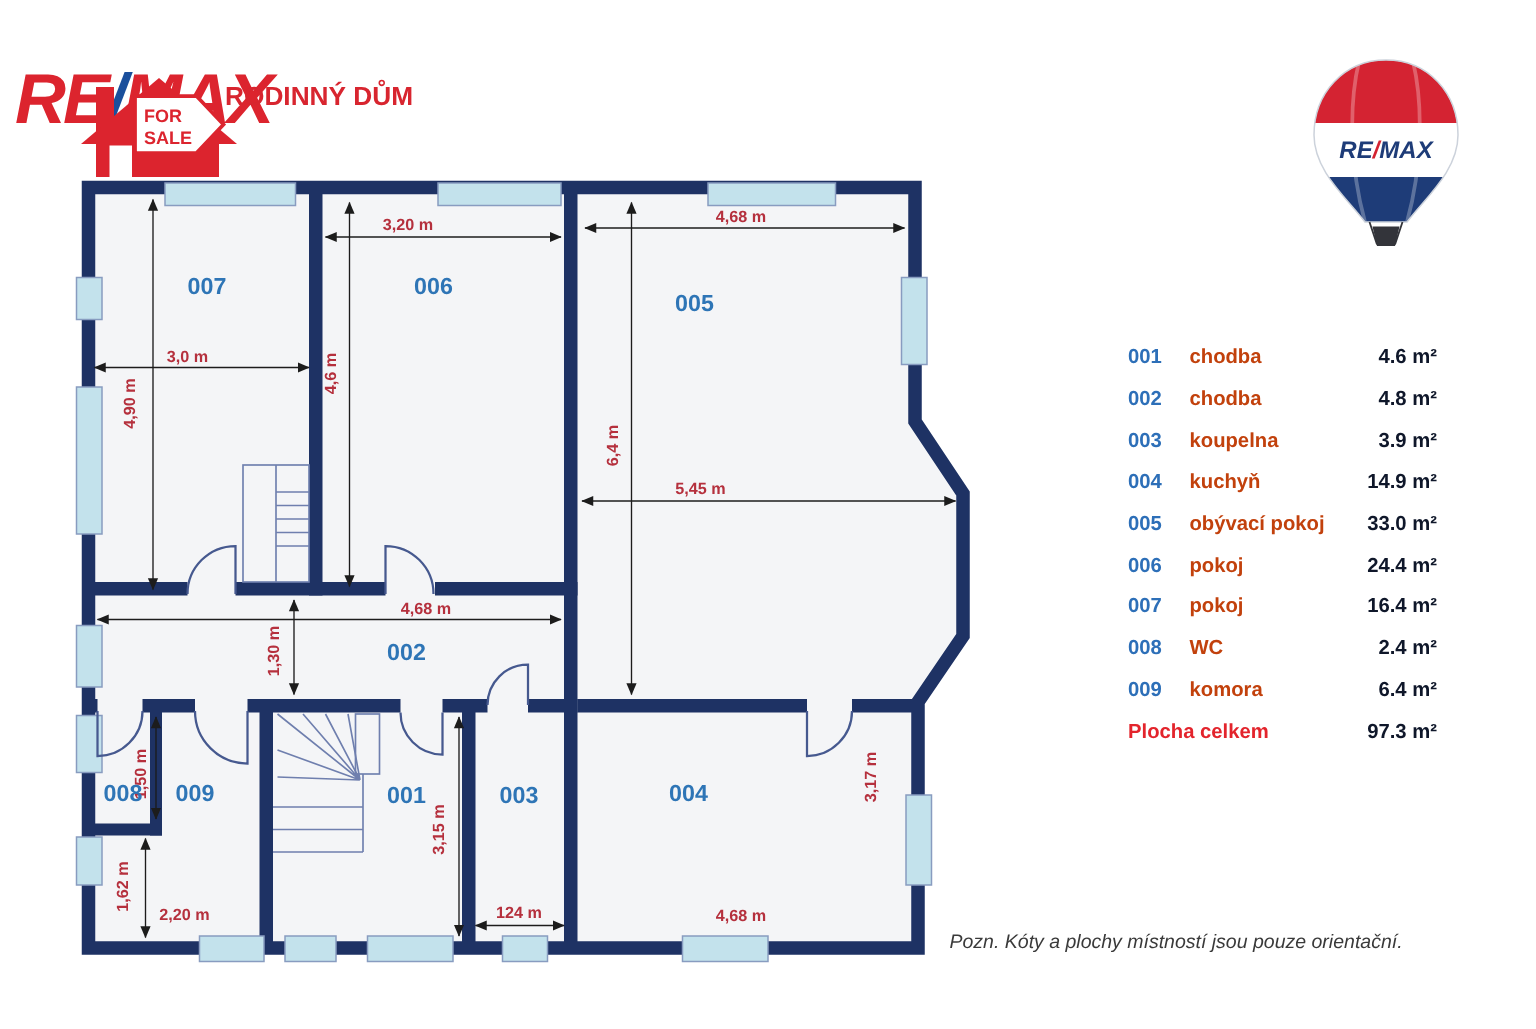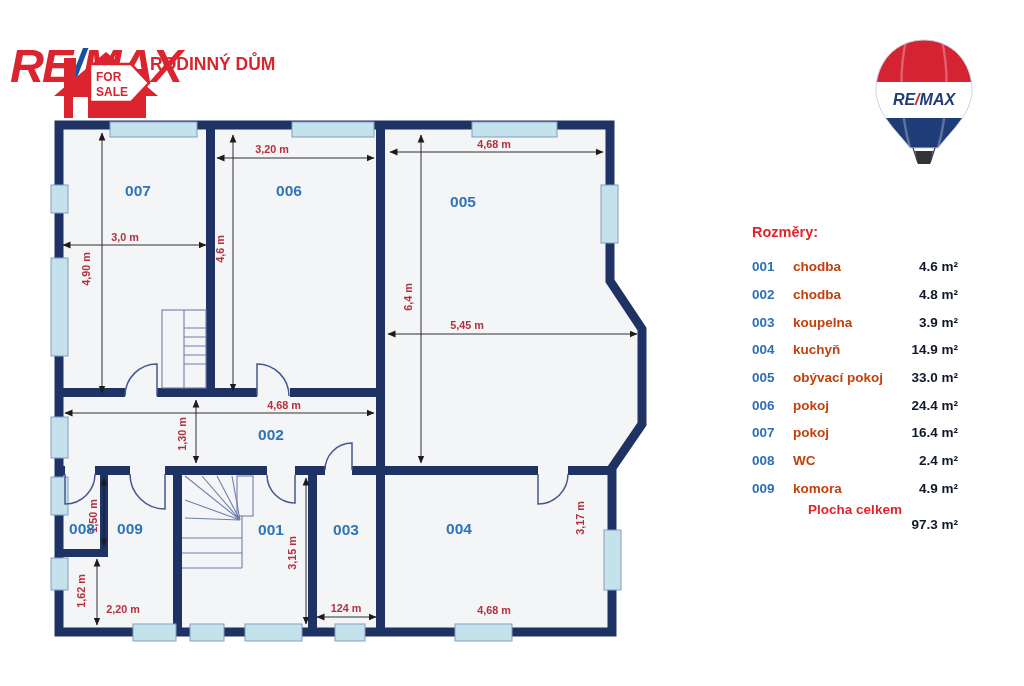--- a/index.html
+++ b/index.html
@@ -8,21 +8,21 @@
   .page svg text{font-family:"Liberation Sans",sans-serif;}
   .plan-svg{position:absolute;left:0;top:0;width:1024px;height:686px;}
   .title-block{position:absolute;left:150px;top:52px;line-height:25px;font-size:17.5px;
                font-weight:700;color:#d8252f;white-space:nowrap;}
   .dim-table{position:absolute;left:752px;top:224px;width:206px;}
   .t-title{font-size:14.5px;font-weight:700;color:#e3242c;margin:0 0 13px 0;}
   .t-row{display:flex;align-items:center;height:27.7px;font-size:13.5px;font-weight:700;}
   .t-no{width:41px;color:#2d6fb8;}
   .t-name{color:#c2410c;}
   .t-area{margin-left:auto;color:#0f172a;}
-  .t-total{display:flex;align-items:center;height:29px;font-size:13.5px;font-weight:700;color:#e3242c;flex-direction:column;}
+  .t-total{display:flex;align-items:center;height:29px;font-size:13.5px;font-weight:700;color:#e3242c;}
   .note{position:absolute;left:633px;top:620px;width:340px;font-size:13px;font-style:italic;color:#3a3a3a;}
 </style>
 </head>
 <body>
 
 <div class="page">
 
   <svg class="plan-svg" viewBox="0 0 1024 686">
     <defs>
       <marker id="mS" markerWidth="9" markerHeight="8" refX="1" refY="4" orient="auto" markerUnits="userSpaceOnUse">
@@ -170,21 +170,20 @@
         <text x="459" y="534">004</text>
       </g>
     </g>
   </svg>
 
   <div class="title-block">
     <div>RODINNÝ DŮM</div>
   </div>
 
   <div class="dim-table">
-    <div class="t-title">Rozměry:</div>
 
     <div class="t-row">
       <span class="t-no">001</span>
       <span class="t-name">chodba</span>
       <span class="t-area">4.6 m²</span>
     </div>
     <div class="t-row">
       <span class="t-no">002</span>
       <span class="t-name">chodba</span>
       <span class="t-area">4.8 m²</span>
@@ -215,23 +214,24 @@
       <span class="t-area">16.4 m²</span>
     </div>
     <div class="t-row">
       <span class="t-no">008</span>
       <span class="t-name">WC</span>
       <span class="t-area">2.4 m²</span>
     </div>
     <div class="t-row">
       <span class="t-no">009</span>
       <span class="t-name">komora</span>
-      <span class="t-area">4.9 m²</span>
+      <span class="t-area">6.4 m²</span>
     </div>
 
     <div class="t-total">
       <span>Plocha celkem</span>
       <span class="t-area">97.3 m²</span>
     </div>
   </div>
 
+  <div class="note">Pozn. Kóty a plochy místností jsou pouze orientační.</div>
 
 </div>
 
 </body></html>

